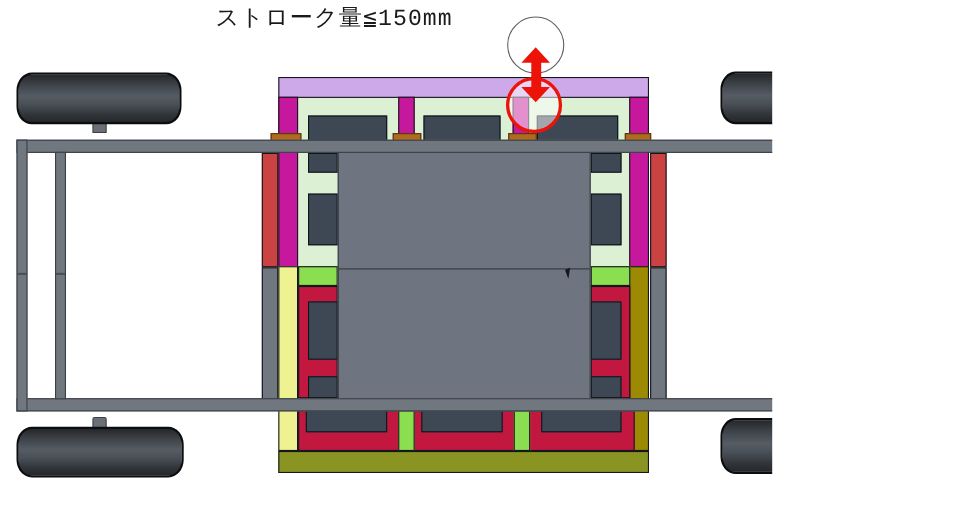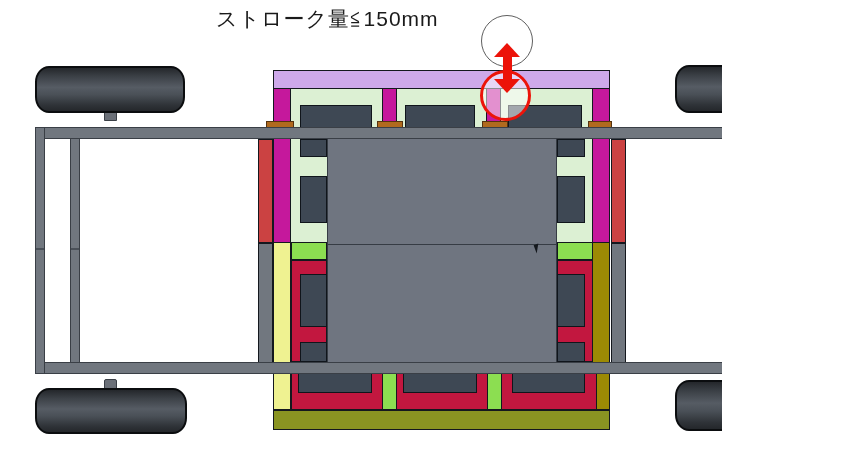--- a/index.html
+++ b/index.html
@@ -1,22 +1,21 @@
 <!DOCTYPE html>
 <html style="--background: #FFFFFF; --text-color: #1A1A1A; --arrow-red: #EC1309; --circle-gray: #5F5F5F; --cursor-black: #14181D; --frame-gray: #71777F; --frame-border: #3A3F46; --frame-seam: #4A5058; --wheel-dark: #24272B; --wheel-mid: #565C64; --wheel-border: #0B0D0F; --stub-gray: #6B7078; --lavender: #CEA9EA; --magenta: #C5189C; --pale-green: #DCF0D3; --bright-green: #8CDE51; --crimson: #C2173F; --side-red: #CB4242; --pale-yellow: #EFF291; --olive-dark: #9C8A04; --olive-green: #8A9422; --module-slate: #3E4854; --plate-gray: #6F7580; --plate-border: #363C44; --orange-bracket: #B06A1E; --orange-border: #56330F; --part-border: #14181E;"><head>
 <meta charset="utf-8">
 <style>
   html,body{margin:0;padding:0;background:#fff;}
   #stage{
     position:relative;
     width:702px;height:459px;
     background:var(--background,#fff);
     overflow:hidden;
-    font-family:Liberation Sans, sans-serif;
-    margin-left:20px;
+    font-family:Liberation Mono, monospace;
   }
   .p{position:absolute;box-sizing:border-box;}
   .b{border:1px solid var(--part-border);}
   
   .frame{background:var(--frame-gray);border:1px solid var(--frame-border);}
   .seam{background:var(--frame-seam);height:2px;}
   
   .wheel{
     background:linear-gradient(180deg,
       var(--wheel-dark) 0%, #3c4147 20%, var(--wheel-mid) 45%,

